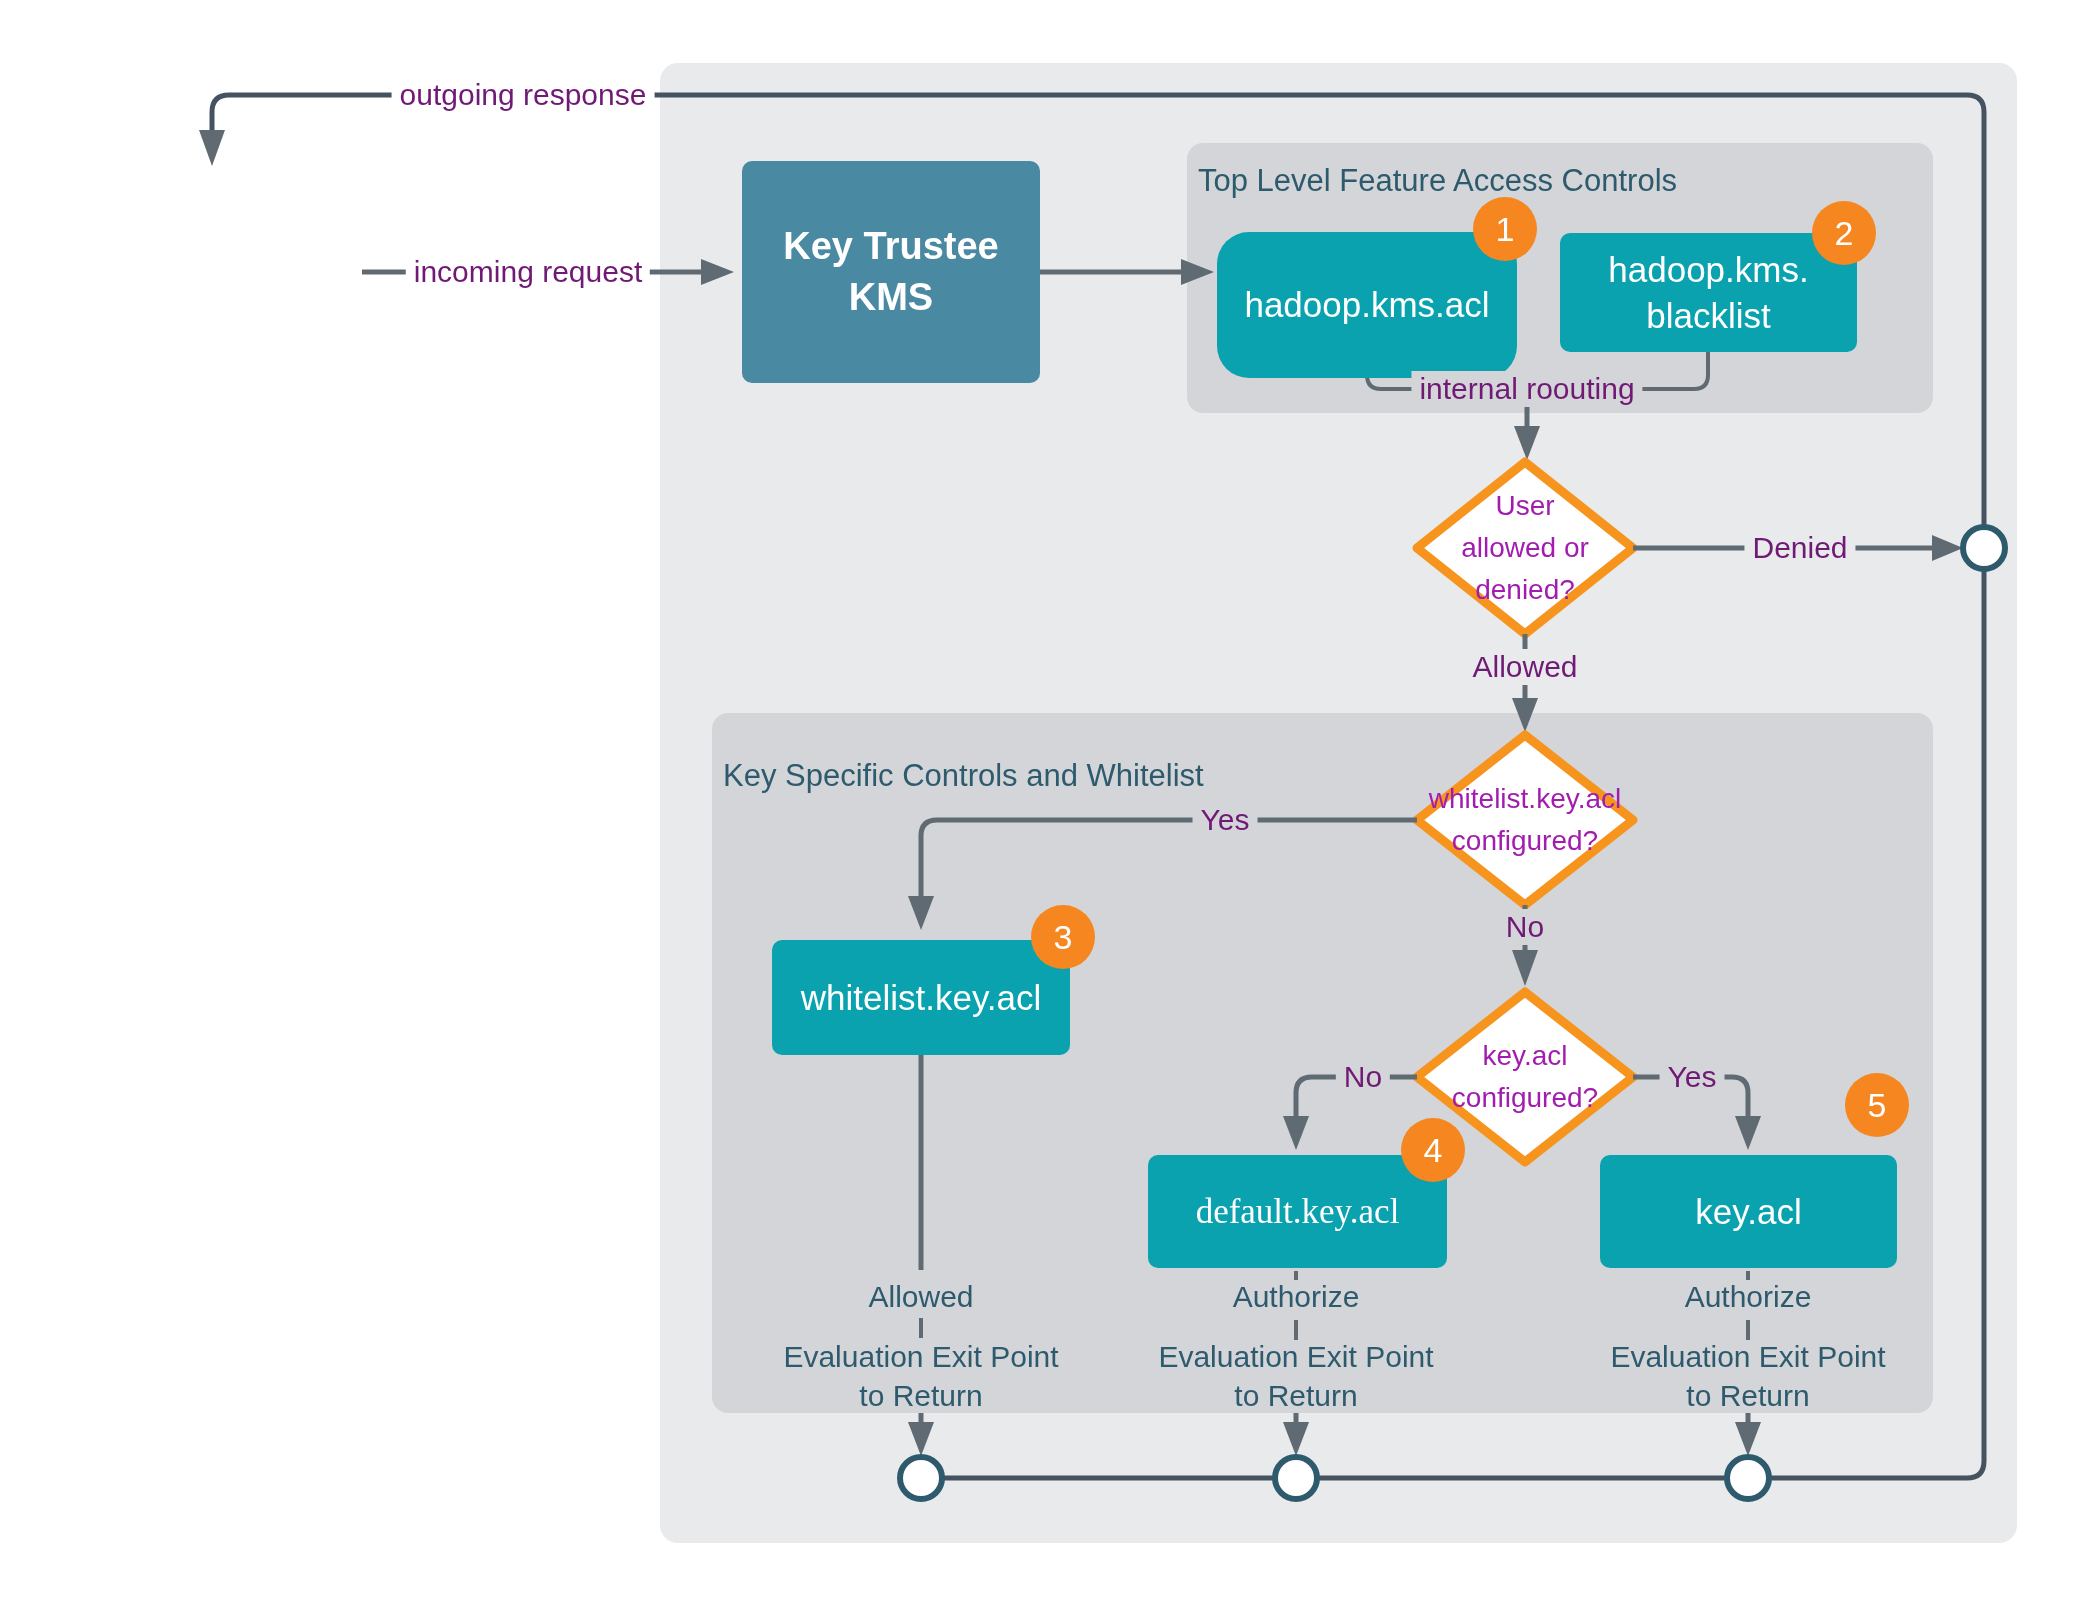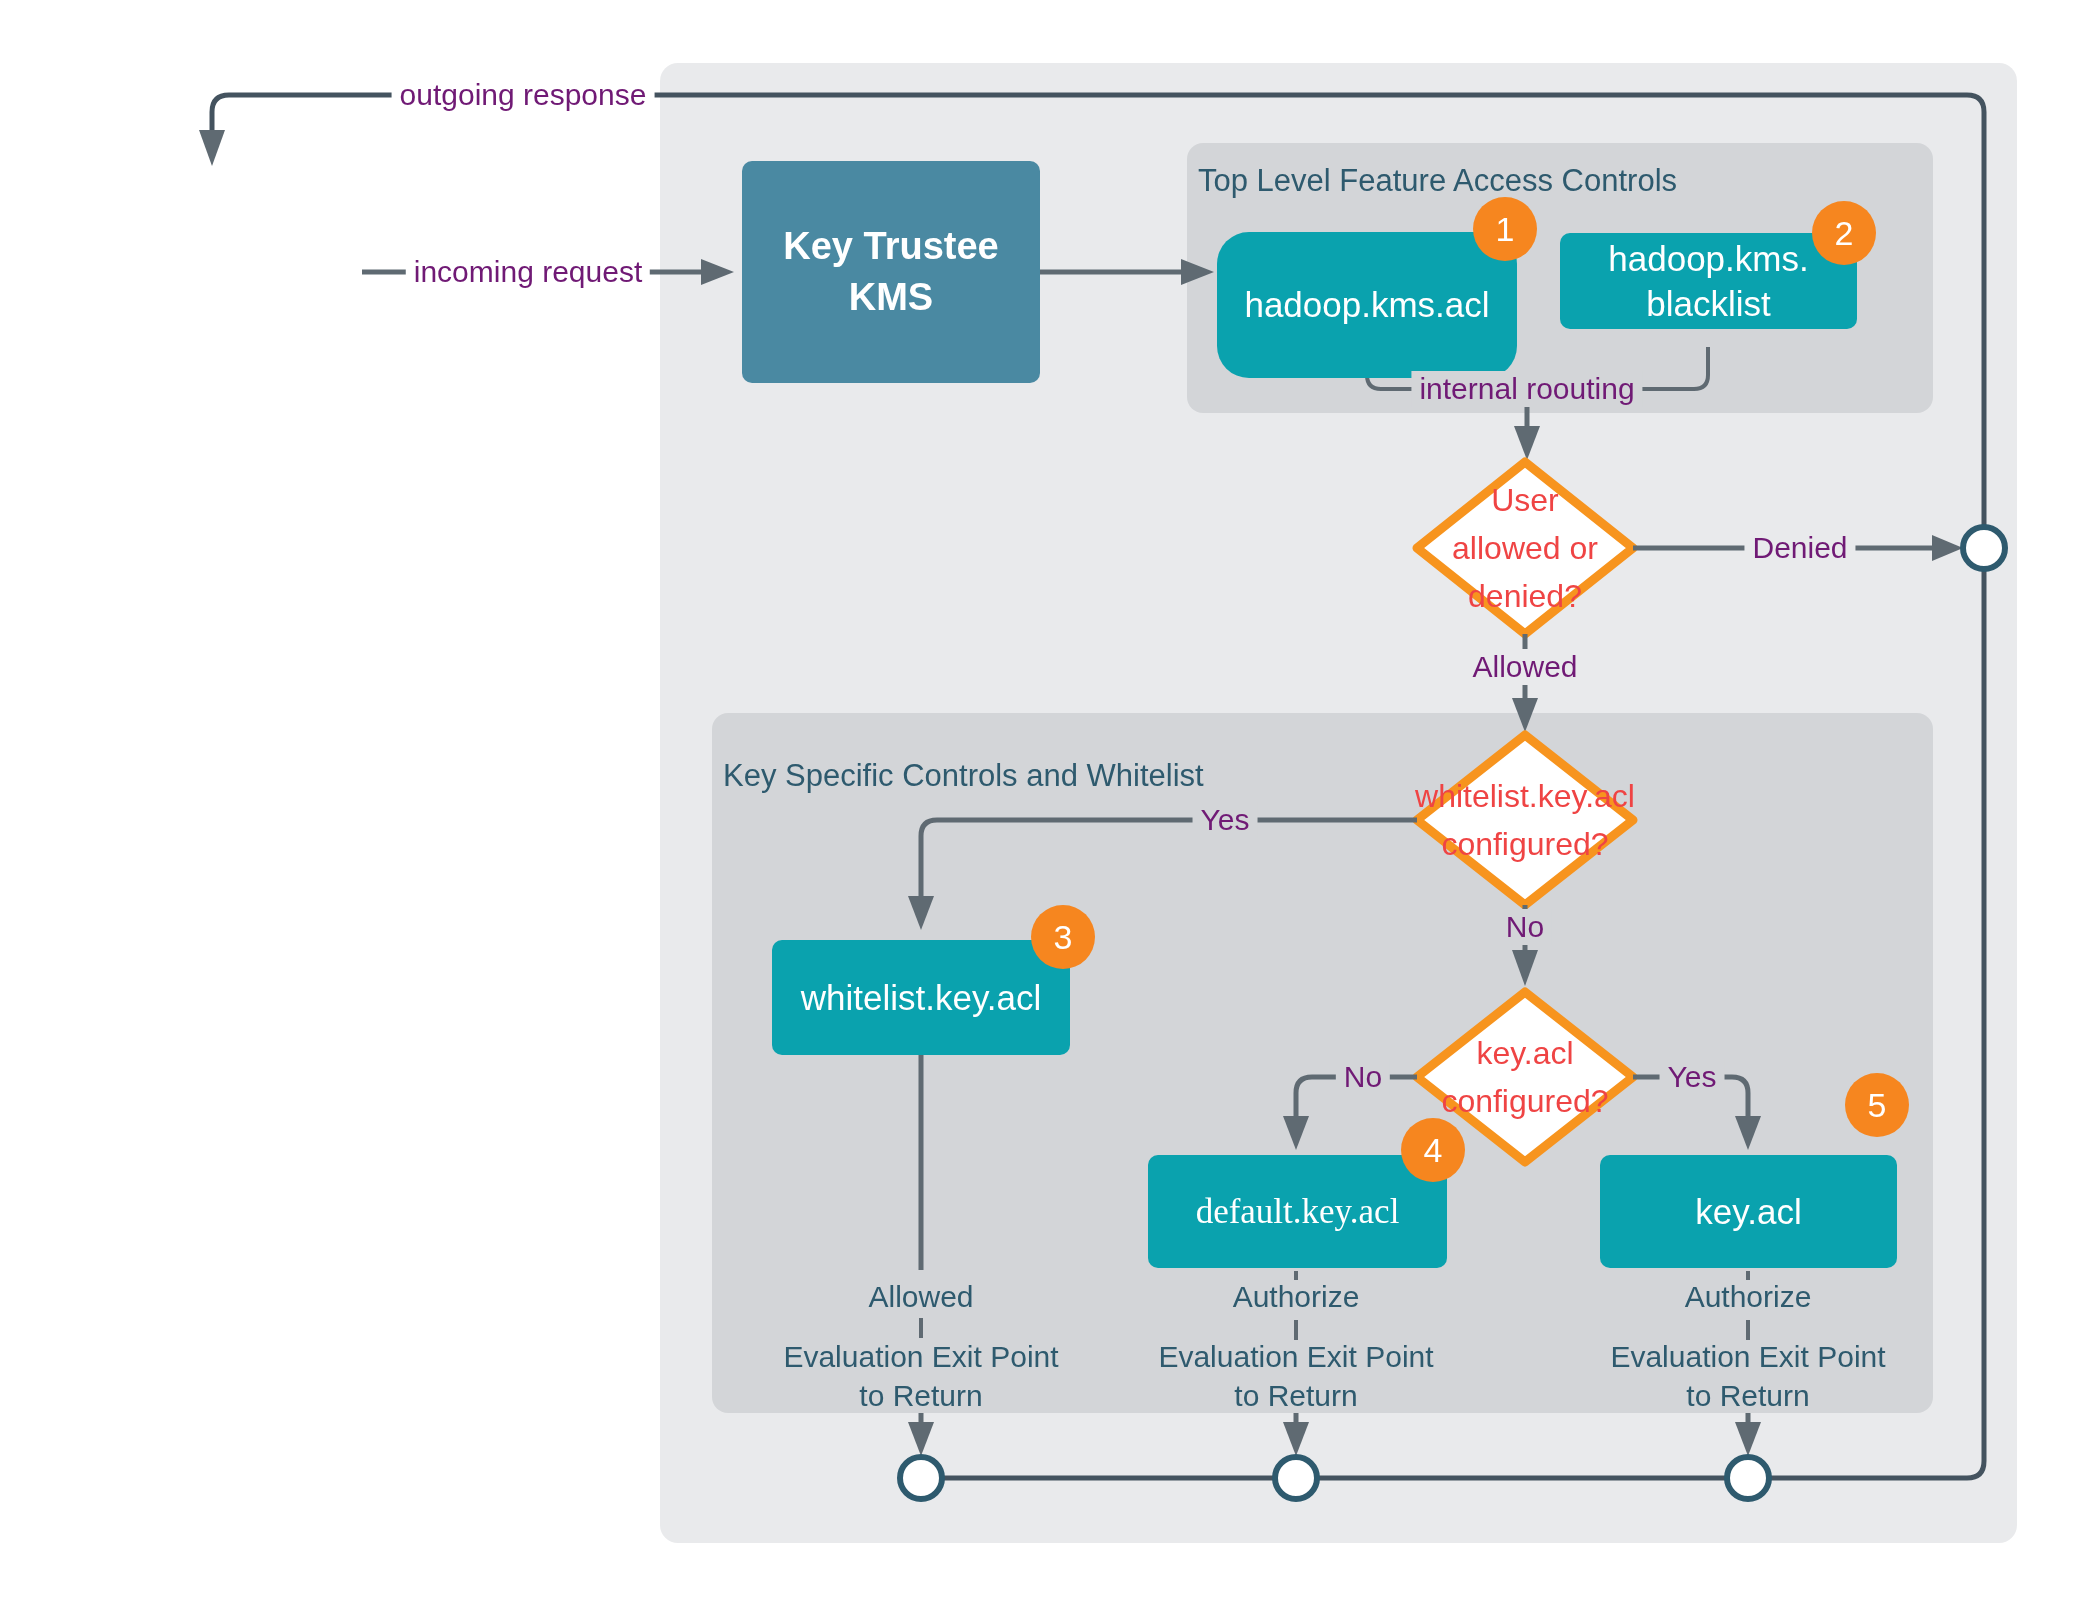--- a/index.html
+++ b/index.html
@@ -17,21 +17,21 @@
   .badge{position:absolute;z-index:4;width:64px;height:64px;border-radius:50%;
          background:#F6861F;color:#fff;font-size:34px;display:flex;align-items:center;
          justify-content:center;}
   .ptitle{position:absolute;z-index:3;font-size:31px;color:#2E5A6E;white-space:nowrap;}
   .lbl{position:absolute;z-index:3;transform:translate(-50%,-50%);font-size:30px;
        color:#701a75;white-space:nowrap;padding:1px 8px;}
   .bg-white{background:#ffffff;}
   .bg-outer{background:#E9EAEC;}
   .bg-inner{background:#D3D5D8;}
   .dtext{position:absolute;z-index:3;transform:translate(-50%,-50%);text-align:center;
-         font-size:32px;color:#ef4444;line-height:1.5;white-space:pre-line;}
+         font-size:28px;color:#a21caf;line-height:1.5;white-space:pre-line;}
   .exit{position:absolute;z-index:3;transform:translate(-50%,-50%);font-size:30px;
         color:#2E5A6E;text-align:center;white-space:nowrap;}
 </style>
 </head>
 <body>
 
 <div id="canvas">
 
   <div class="panel panel-outer"></div>
   <div class="panel panel-inner" style="left:1187px;top:143px;width:746px;height:270px;"></div>
@@ -91,21 +91,21 @@
     <circle cx="1296" cy="1478" r="21" fill="#ffffff" stroke="#2E5A6E" stroke-width="6"></circle>
     <circle cx="1748" cy="1478" r="21" fill="#ffffff" stroke="#2E5A6E" stroke-width="6"></circle>
   </svg>
 
   <div class="ptitle" style="left:723px;top:758px;">Key Specific Controls and Whitelist</div>
   <div class="ptitle" style="left:1198px;top:163px;">Top Level Feature Access Controls</div>
 
   <div class="node node-steel" style="left:742px;top:161px;width:298px;height:222px;font-weight:bold;">Key Trustee
 KMS</div>
   <div class="node node-teal" style="left:1217px;top:232px;width:300px;height:146px;border-radius:32px;">hadoop.kms.acl</div>
-  <div class="node node-teal" style="left:1560px;top:233px;width:297px;height:96px;">hadoop.kms.
+  <div class="node node-teal" style="left:1560px;top:233px;width:297px;height:119px;">hadoop.kms.
 blacklist</div>
   <div class="node node-teal" style="left:772px;top:940px;width:298px;height:115px;">whitelist.key.acl</div>
   <div class="node node-teal" style="left:1148px;top:1155px;width:299px;height:113px;font-family:Liberation Serif, serif;">default.key.acl</div>
   <div class="node node-teal" style="left:1600px;top:1155px;width:297px;height:113px;">key.acl</div>
 
   <div class="badge" style="left:1473px;top:197px;">1</div>
   <div class="badge" style="left:1812px;top:201px;">2</div>
   <div class="badge" style="left:1031px;top:905px;">3</div>
   <div class="badge" style="left:1401px;top:1118px;">4</div>
   <div class="badge" style="left:1845px;top:1073px;">5</div>

